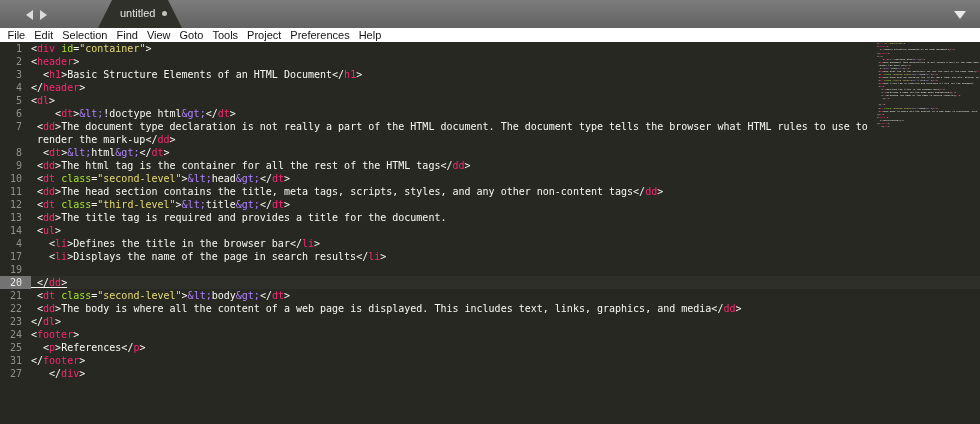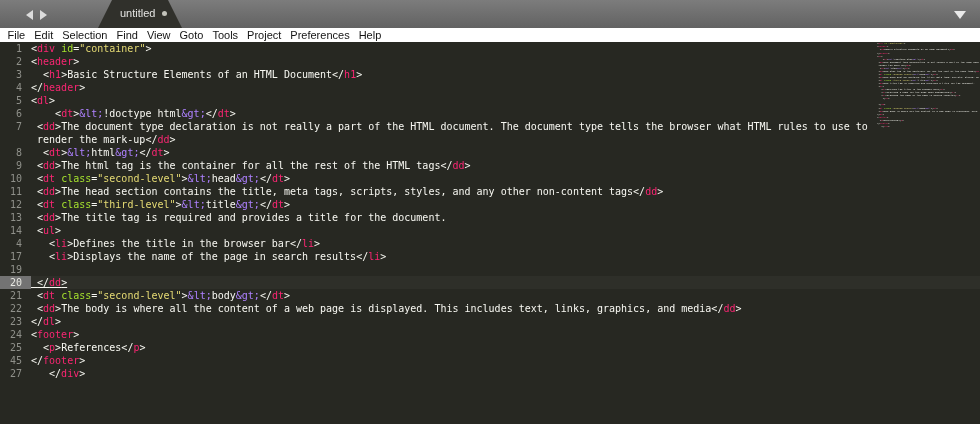--- a/index.html
+++ b/index.html
@@ -98,21 +98,21 @@
         <div class="row"><div class="ln">14</div><div class="code"><span class="x"> </span><span class="p">&lt;</span><span class="t">ul</span><span class="p">&gt;</span></div></div>
         <div class="row"><div class="ln">4</div><div class="code"><span class="x">   </span><span class="p">&lt;</span><span class="t">li</span><span class="p">&gt;</span><span class="x">Defines the title in the browser bar</span><span class="p">&lt;/</span><span class="t">li</span><span class="p">&gt;</span></div></div>
         <div class="row"><div class="ln">17</div><div class="code"><span class="x">   </span><span class="p">&lt;</span><span class="t">li</span><span class="p">&gt;</span><span class="x">Displays the name of the page in search results</span><span class="p">&lt;/</span><span class="t">li</span><span class="p">&gt;</span></div></div>
         <div class="row"><div class="ln">19</div><div class="code"></div></div>
         <div class="row current"><div class="ln">20</div><div class="code"><span class="x"> </span><span class="p">&lt;/</span><span class="t">dd</span><span class="p">&gt;</span></div></div>
         <div class="row"><div class="ln">21</div><div class="code"><span class="x"> </span><span class="p">&lt;</span><span class="t">dt</span><span class="x"> </span><span class="a">class</span><span class="p">=</span><span class="s">"second-level"</span><span class="p">&gt;</span><span class="e">&amp;lt;</span><span class="x">body</span><span class="e">&amp;gt;</span><span class="p">&lt;/</span><span class="t">dt</span><span class="p">&gt;</span></div></div>
         <div class="row"><div class="ln">22</div><div class="code"><span class="x"> </span><span class="p">&lt;</span><span class="t">dd</span><span class="p">&gt;</span><span class="x">The body is where all the content of a web page is displayed. This includes text, links, graphics, and media</span><span class="p">&lt;/</span><span class="t">dd</span><span class="p">&gt;</span></div></div>
         <div class="row"><div class="ln">23</div><div class="code"><span class="p">&lt;/</span><span class="t">dl</span><span class="p">&gt;</span></div></div>
         <div class="row"><div class="ln">24</div><div class="code"><span class="p">&lt;</span><span class="t">footer</span><span class="p">&gt;</span></div></div>
         <div class="row"><div class="ln">25</div><div class="code"><span class="x">  </span><span class="p">&lt;</span><span class="t">p</span><span class="p">&gt;</span><span class="x">References</span><span class="p">&lt;/</span><span class="t">p</span><span class="p">&gt;</span></div></div>
-        <div class="row"><div class="ln">45</div><div class="code"><span class="p">&lt;/</span><span class="t">footer</span><span class="p">&gt;</span></div></div>
+        <div class="row"><div class="ln">31</div><div class="code"><span class="p">&lt;/</span><span class="t">footer</span><span class="p">&gt;</span></div></div>
         <div class="row"><div class="ln">27</div><div class="code"><span class="x">   </span><span class="p">&lt;/</span><span class="t">div</span><span class="p">&gt;</span></div></div>
       </div>
     <div id="minimap">
       <div id="minimap-inner">
           <div class="mrow"><span class="p">&lt;</span><span class="t">div</span><span class="x"> </span><span class="a">id</span><span class="p">=</span><span class="s">"container"</span><span class="p">&gt;</span></div>
           <div class="mrow"><span class="p">&lt;</span><span class="t">header</span><span class="p">&gt;</span></div>
           <div class="mrow"><span class="x">  </span><span class="p">&lt;</span><span class="t">h1</span><span class="p">&gt;</span><span class="x">Basic Structure Elements of an HTML Document</span><span class="p">&lt;/</span><span class="t">h1</span><span class="p">&gt;</span></div>
           <div class="mrow"><span class="p">&lt;/</span><span class="t">header</span><span class="p">&gt;</span></div>
           <div class="mrow"><span class="p">&lt;</span><span class="t">dl</span><span class="p">&gt;</span></div>
           <div class="mrow"><span class="x">    </span><span class="p">&lt;</span><span class="t">dt</span><span class="p">&gt;</span><span class="e">&amp;lt;</span><span class="x">!doctype html</span><span class="e">&amp;gt;</span><span class="p">&lt;/</span><span class="t">dt</span><span class="p">&gt;</span></div>

